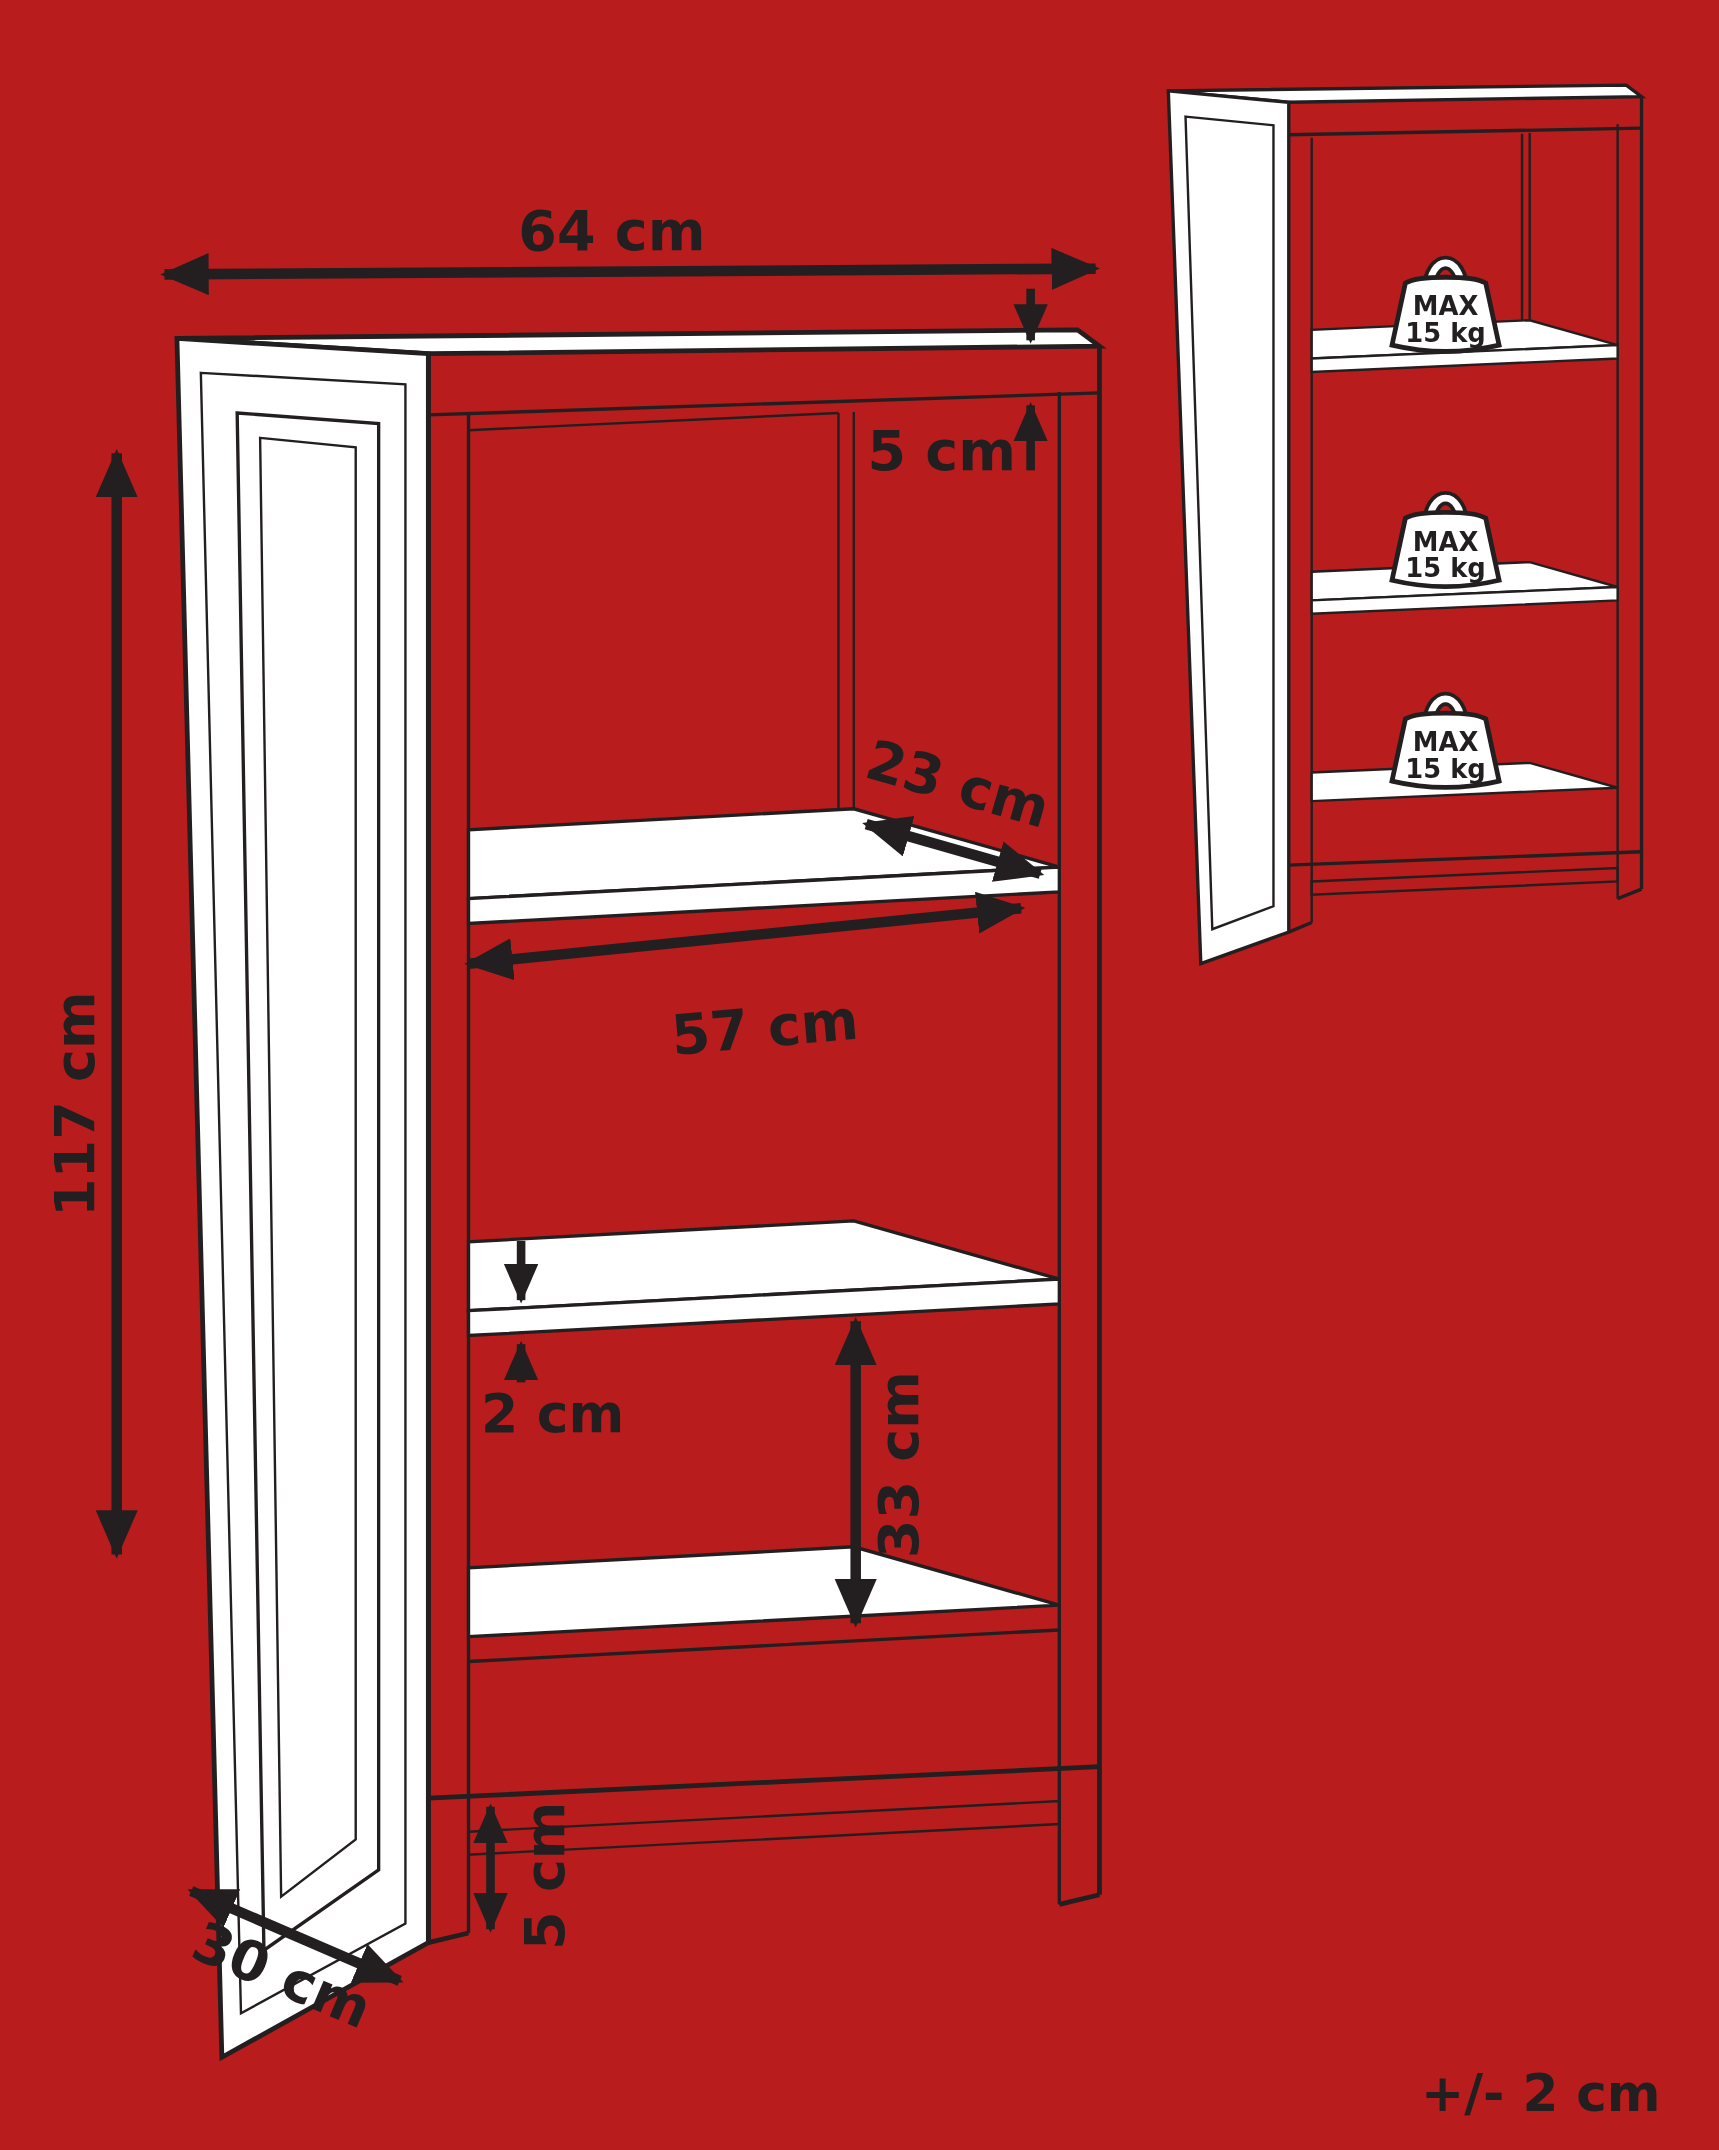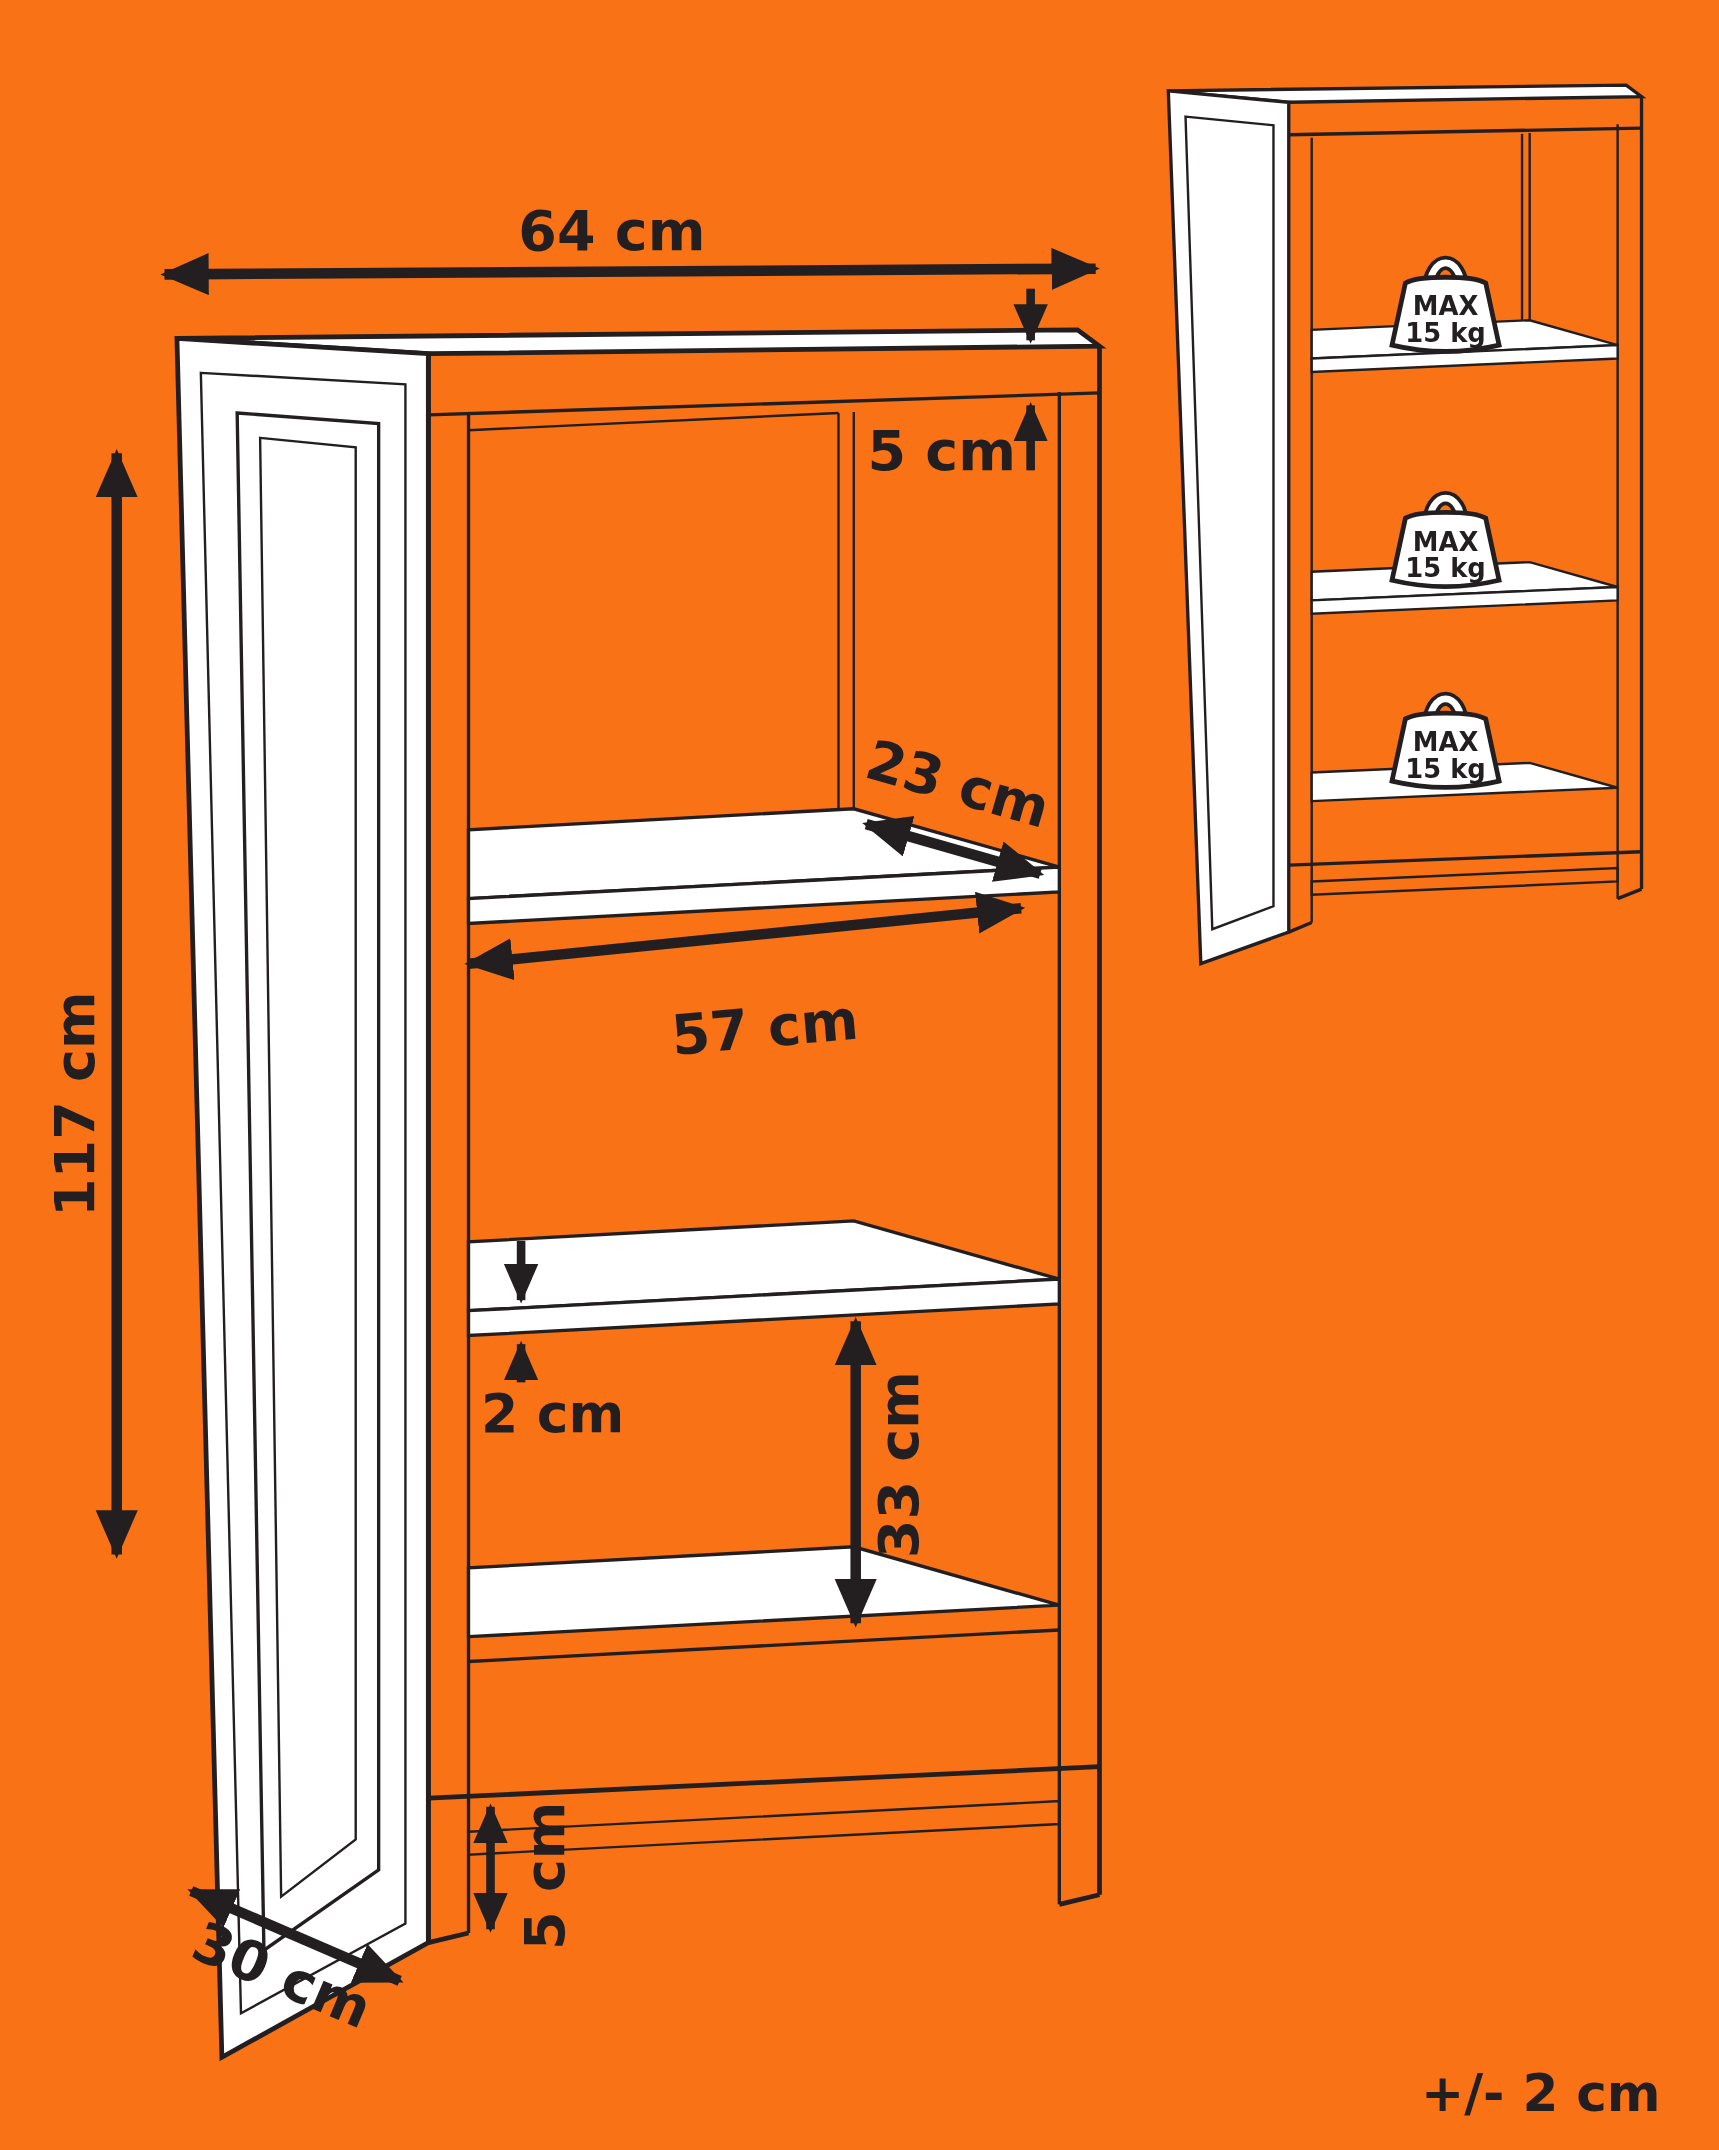--- a/index.html
+++ b/index.html
@@ -1,16 +1,16 @@
 <!DOCTYPE html>
 <html><head>
 <meta charset="utf-8">
 <style>
   html,body{margin:0;padding:0;background:#ffffff;}
-  .stage{width:1720px;height:2151px;position:relative;background:#f97316;overflow:hidden;}
+  .stage{width:1720px;height:2151px;position:relative;background:#b91c1c;overflow:hidden;}
   svg{display:block;}
   svg text{font-family:"DejaVu Sans","Liberation Sans",sans-serif;font-weight:bold;fill:#231f20;}
   .dim{font-size:58px;}
   .dim-small{font-size:56px;}
   .wlabel{font-size:27px;}
   .tol{font-size:54px;}
   .ln{stroke:#231f20;fill:none;}
   .ln5{stroke-width:5px;}
   .ln35{stroke-width:3.5px;}
   .ln25{stroke-width:2.5px;}

